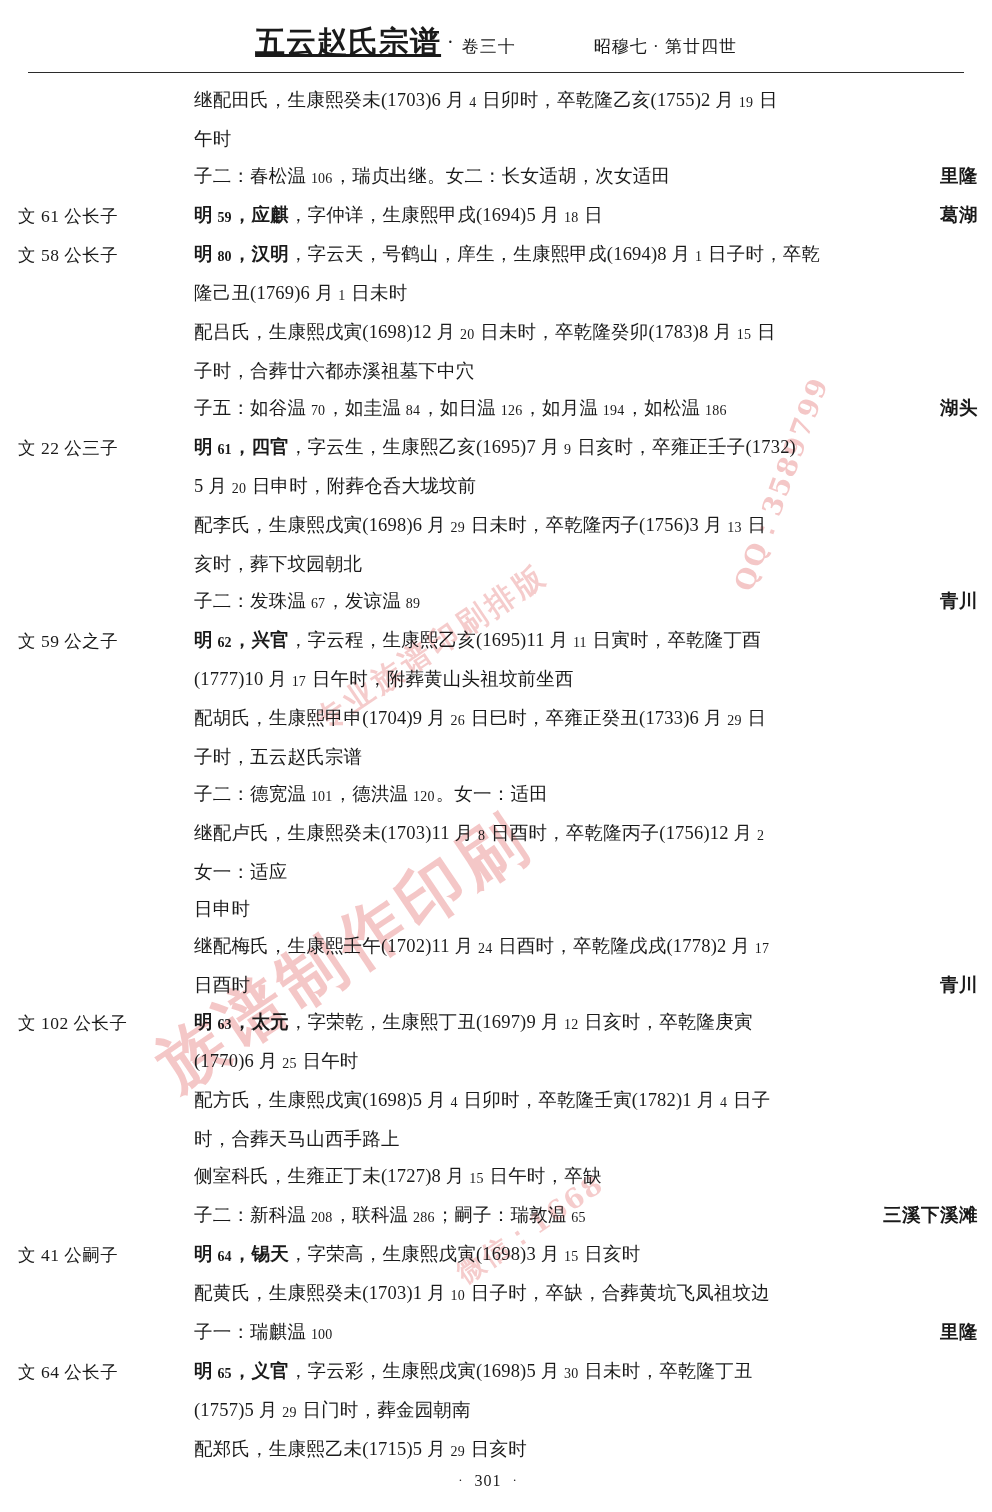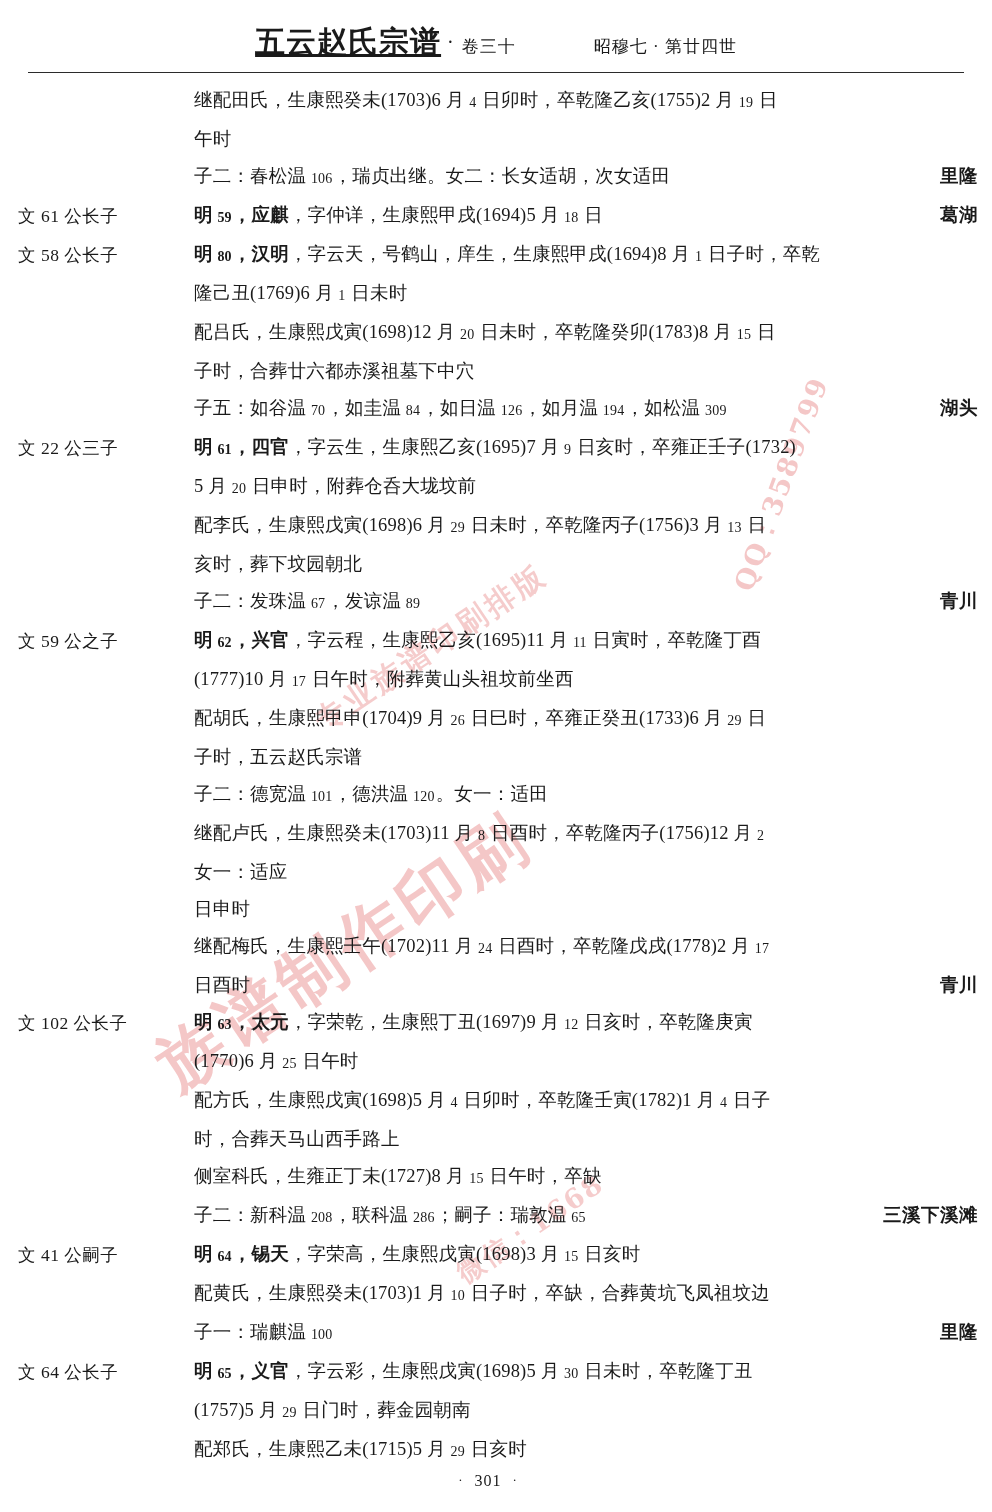--- a/index.html
+++ b/index.html
@@ -208,21 +208,21 @@
           <div class="line has-place"><span class="txt"><span class="bold">明<span class="num"> 59</span>，</span><span class="bold">应麒</span>，字仲详，生康熙甲戌(1694)5 月<span class="num"> 18</span> 日</span><span class="place">葛湖</span></div>
         </div>
       </div>
       <div class="entry">
         <div class="gutter">文 58 公长子</div>
         <div class="lines">
           <div class="line"><span class="txt"><span class="bold">明<span class="num"> 80</span>，</span><span class="bold">汉明</span>，字云天，号鹤山，庠生，生康熙甲戌(1694)8 月<span class="num"> 1</span> 日子时，卒乾</span></div>
           <div class="line"><span class="txt">隆己丑(1769)6 月<span class="num"> 1</span> 日未时</span></div>
           <div class="line"><span class="txt">配吕氏，生康熙戊寅(1698)12 月<span class="num"> 20</span> 日未时，卒乾隆癸卯(1783)8 月<span class="num"> 15</span> 日</span></div>
           <div class="line"><span class="txt">子时，合葬廿六都赤溪祖墓下中穴</span></div>
-          <div class="line has-place"><span class="txt">子五：如谷温<span class="num"> 70</span>，如圭温<span class="num"> 84</span>，如日温<span class="num"> 126</span>，如月温<span class="num"> 194</span>，如松温<span class="num"> 309</span></span><span class="place">湖头</span></div>
+          <div class="line has-place"><span class="txt">子五：如谷温<span class="num"> 70</span>，如圭温<span class="num"> 84</span>，如日温<span class="num"> 126</span>，如月温<span class="num"> 194</span>，如松温<span class="num"> 186</span></span><span class="place">湖头</span></div>
         </div>
       </div>
       <div class="entry">
         <div class="gutter">文 22 公三子</div>
         <div class="lines">
           <div class="line"><span class="txt"><span class="bold">明<span class="num"> 61</span>，</span><span class="bold">四官</span>，字云生，生康熙乙亥(1695)7 月<span class="num"> 9</span> 日亥时，卒雍正壬子(1732)</span></div>
           <div class="line"><span class="txt">5 月<span class="num"> 20</span> 日申时，附葬仓呑大垅坟前</span></div>
           <div class="line"><span class="txt">配李氏，生康熙戊寅(1698)6 月<span class="num"> 29</span> 日未时，卒乾隆丙子(1756)3 月<span class="num"> 13</span> 日</span></div>
           <div class="line"><span class="txt">亥时，葬下坟园朝北</span></div>
           <div class="line has-place"><span class="txt">子二：发珠温<span class="num"> 67</span>，发谅温<span class="num"> 89</span></span><span class="place">青川</span></div>

